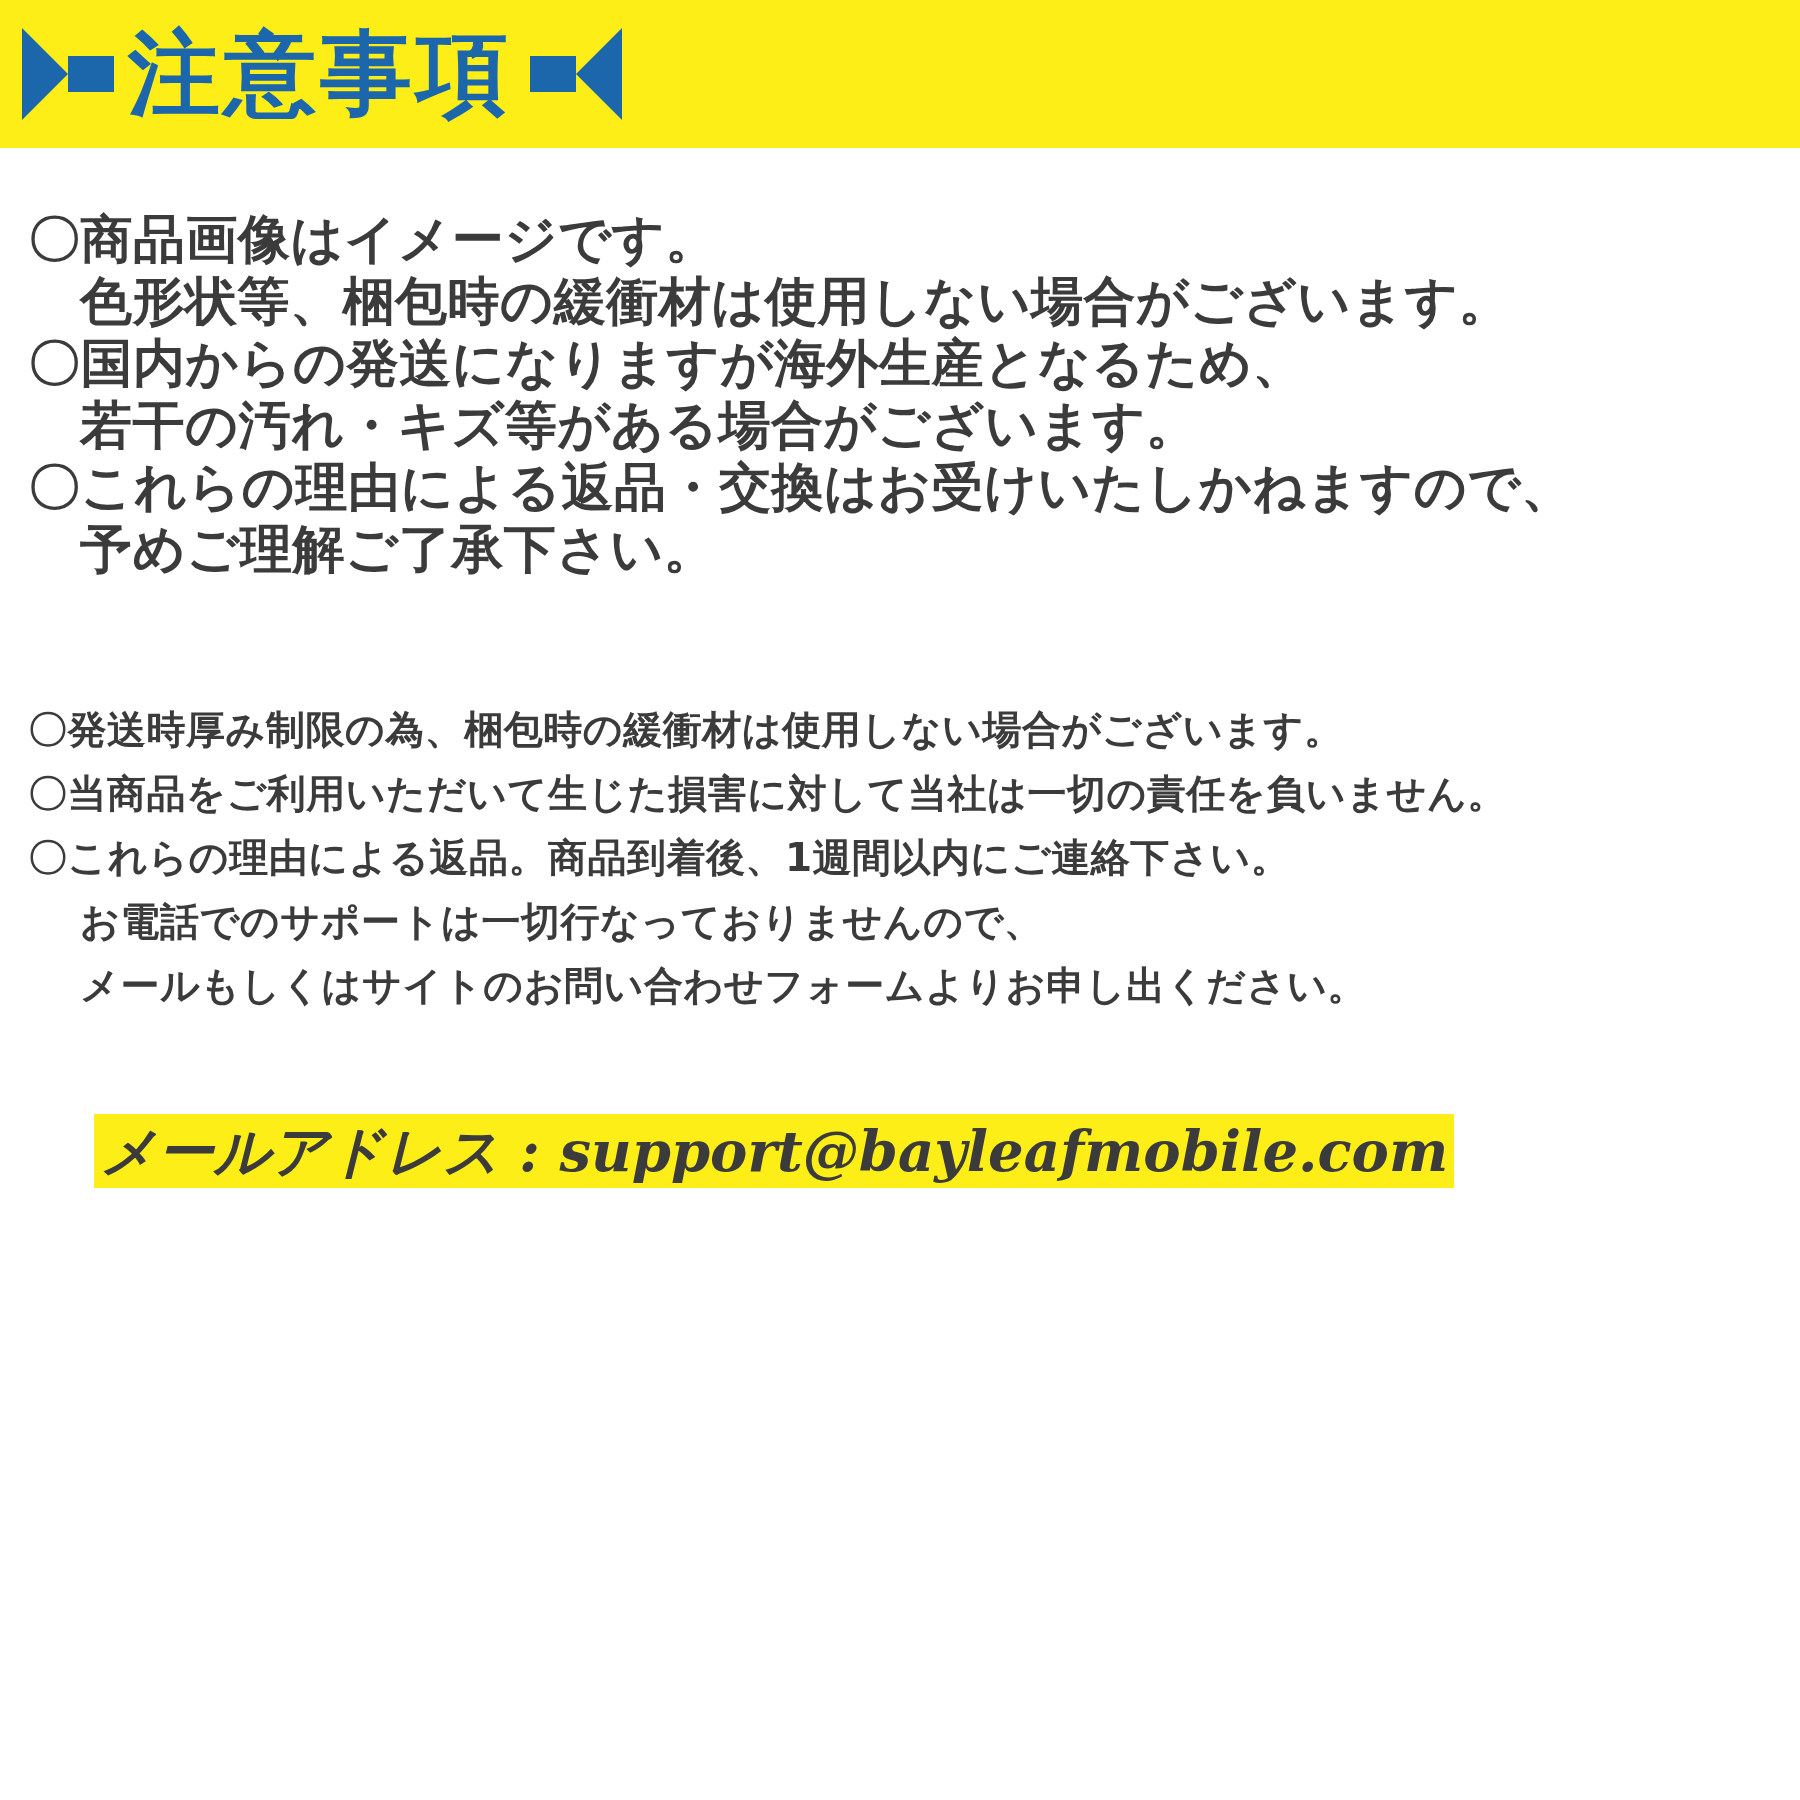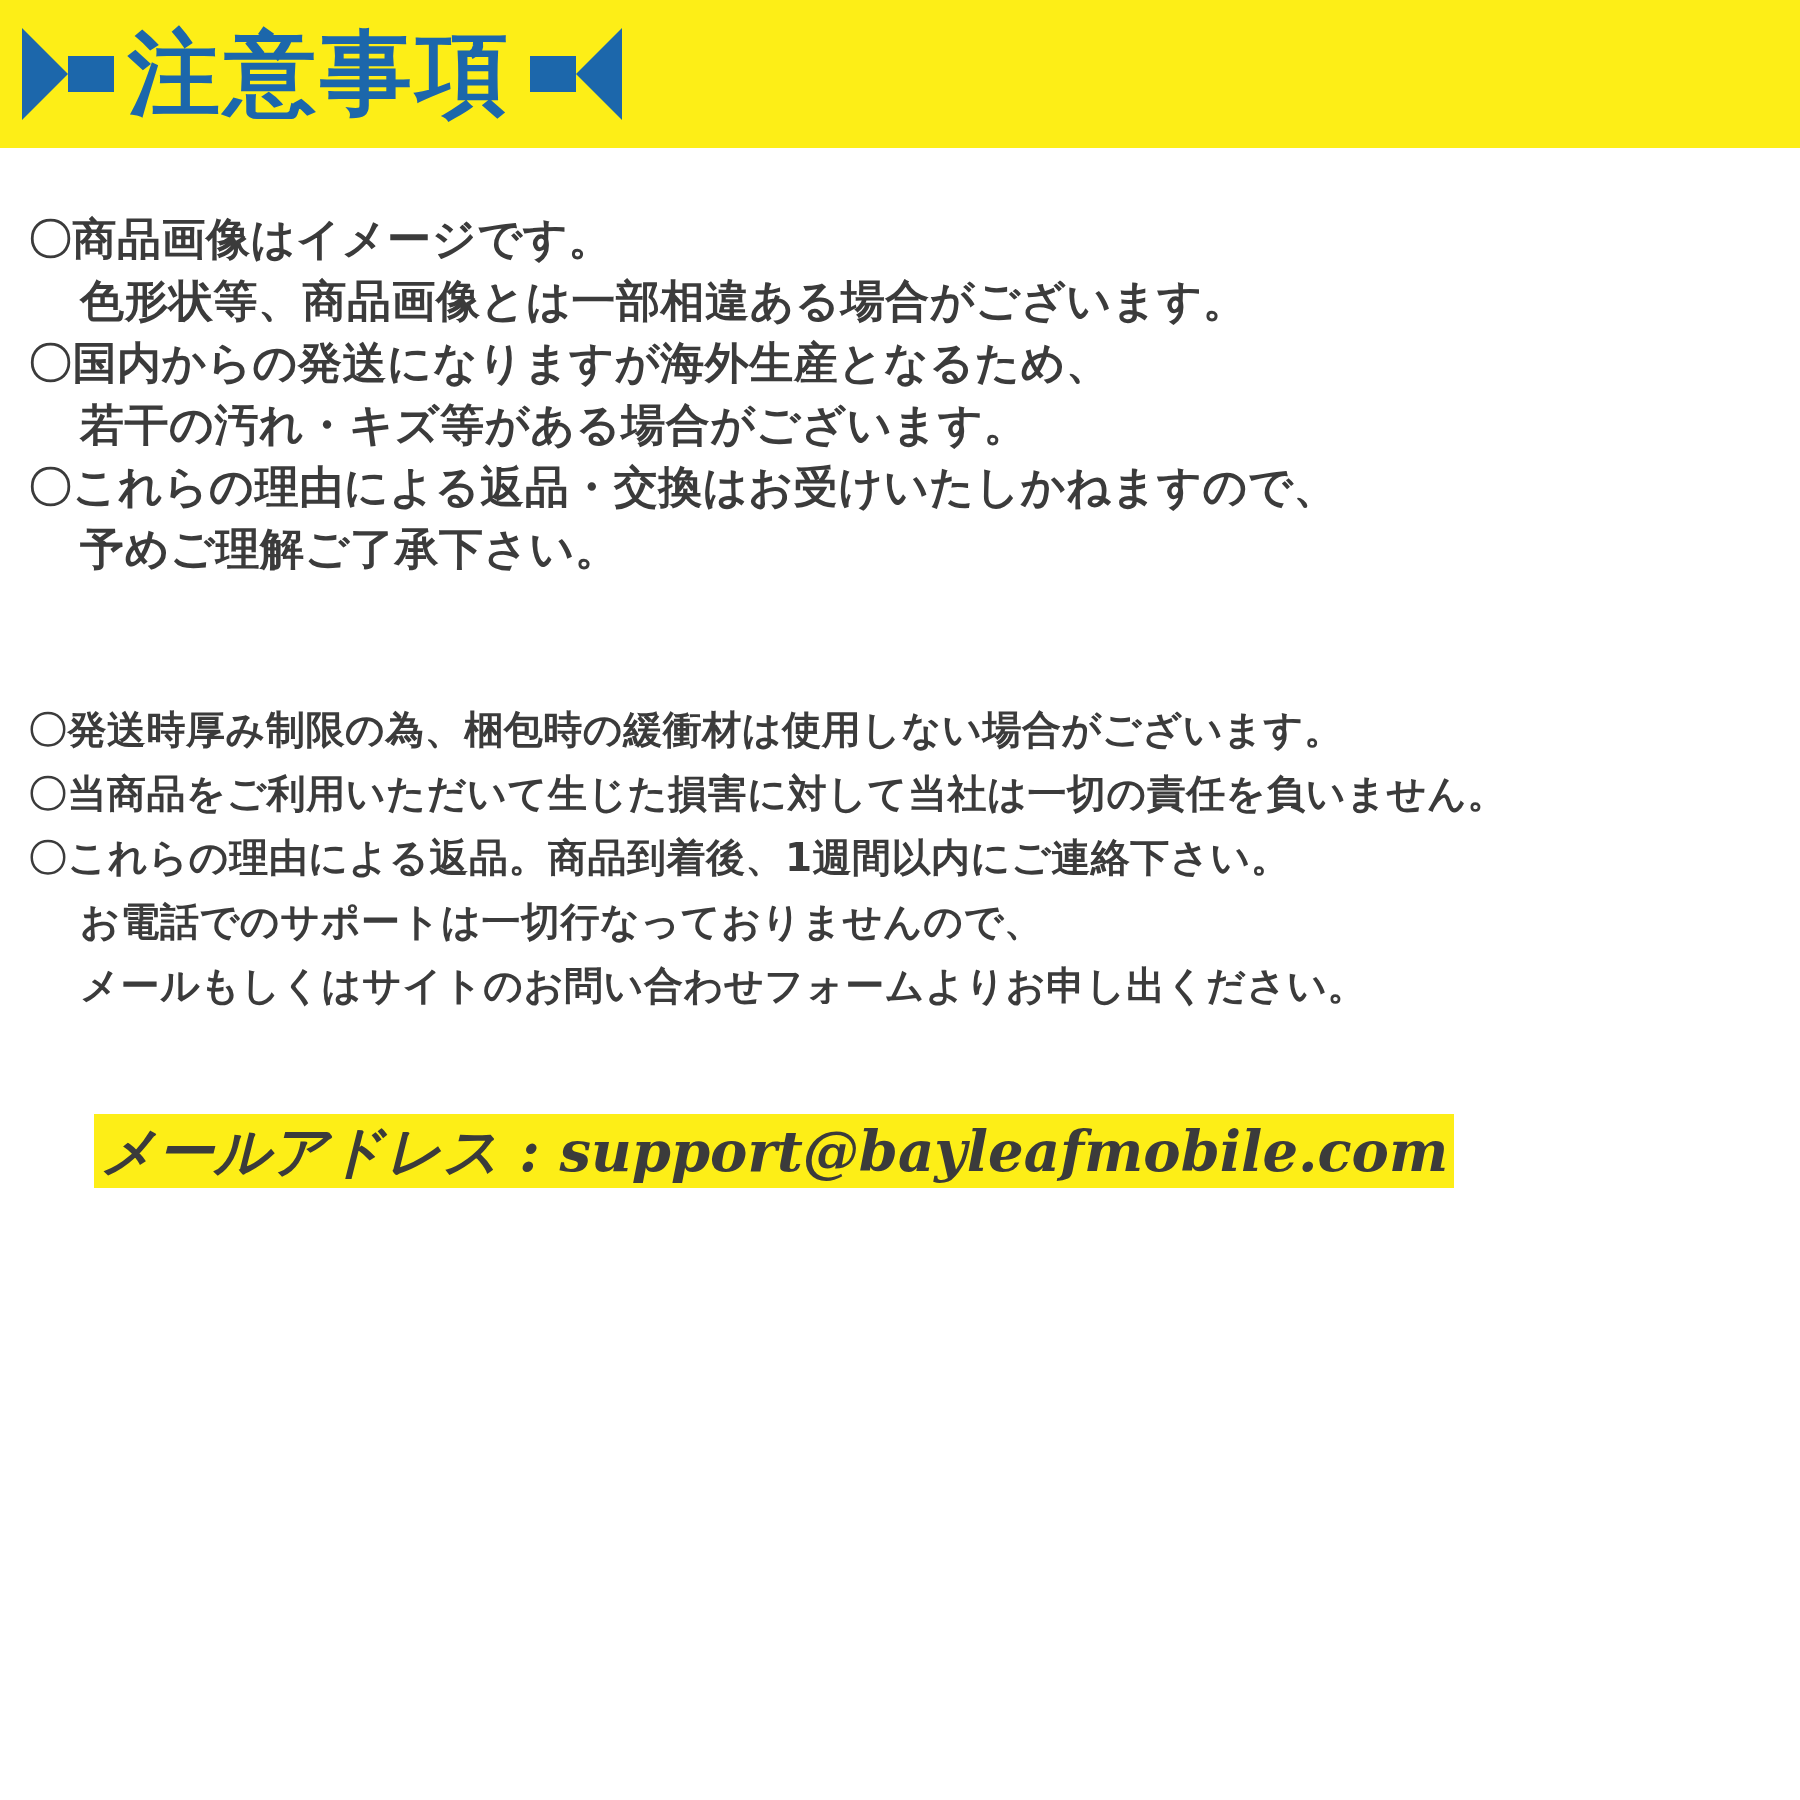--- a/index.html
+++ b/index.html
@@ -88,21 +88,21 @@
   
   .content {
     padding: 60px 40px 0 28px;
     box-sizing: border-box;
   }
 
   .line {
     font-family: "DejaVu Sans", "Liberation Sans", sans-serif;
     font-weight: bold;
     color: #3b3b3b;
-    font-size: 44px;
+    font-size: 52px;
     line-height: 62px;
     letter-spacing: 0.5px;
     white-space: nowrap;
   }
 
   .line.indent {
     padding-left: 52px;
   }
 
   .group2 {
@@ -145,21 +145,21 @@
       <h1 class="header-title">注意事項</h1>
       <div class="arrow-left-bar"></div>
       <div class="arrow-left"></div>
     </div>
   </div>
 
   <div class="content">
 
     <div class="group1">
       <div class="line">〇商品画像はイメージです。</div>
-      <div class="line indent">色形状等、商品画像とは一部相違ある場合がございます。</div>
+      <div class="line indent">色形状等、梱包時の緩衝材は使用しない場合がございます。</div>
       <div class="line">〇国内からの発送になりますが海外生産となるため、</div>
       <div class="line indent">若干の汚れ・キズ等がある場合がございます。</div>
       <div class="line">〇これらの理由による返品・交換はお受けいたしかねますので、</div>
       <div class="line indent">予めご理解ご了承下さい。</div>
     </div>
 
     <div class="group2">
       <div class="line">〇発送時厚み制限の為、梱包時の緩衝材は使用しない場合がございます。</div>
       <div class="line">〇当商品をご利用いただいて生じた損害に対して当社は一切の責任を負いません。</div>
       <div class="line">〇これらの理由による返品。商品到着後、1週間以内にご連絡下さい。</div>

